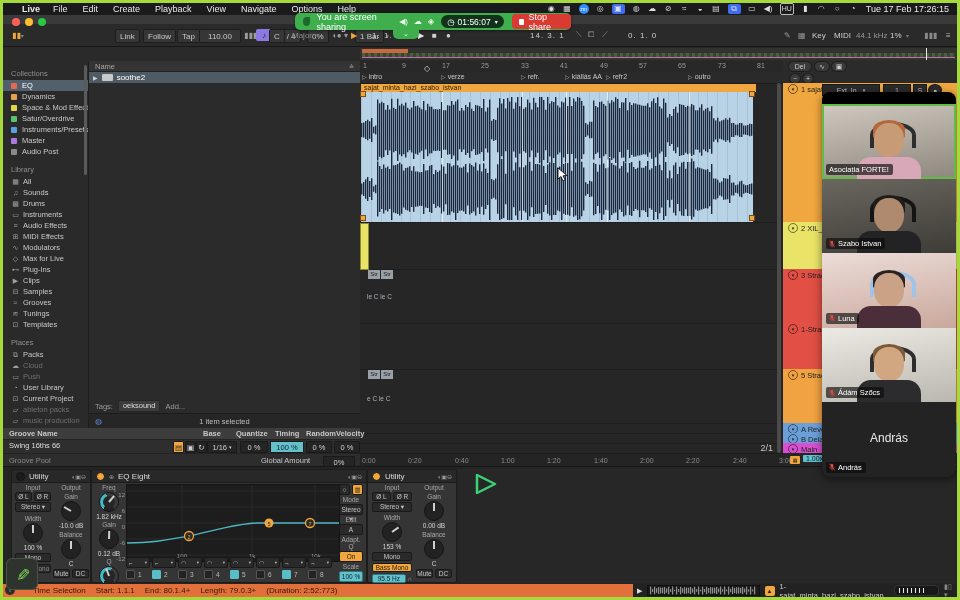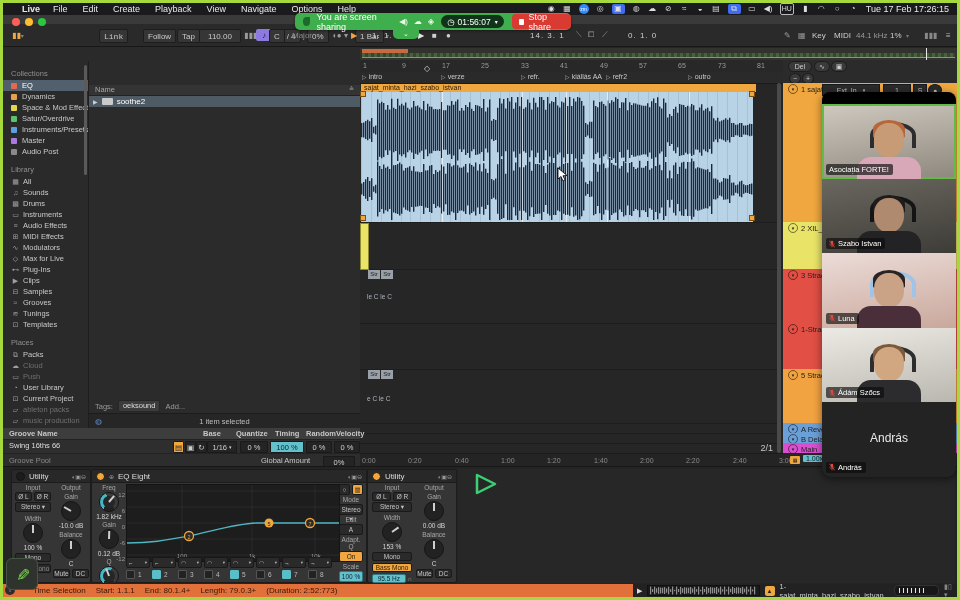--- a/index.html
+++ b/index.html
@@ -48,21 +48,21 @@
   .sbhead{color:#8f8f8f;font-size:7.5px;padding:2px 0 2px 8px;}
   .sbitem{display:flex;align-items:center;height:11px;padding-left:8px;color:#c9c9c9;font-size:7.5px;white-space:nowrap;}
   .sbitem .swatch{width:6px;height:6px;border-radius:1px;margin-right:5px;flex:none;}
   .sbitem .gico{width:9px;margin-right:3px;font-size:7px;color:#9f9f9f;flex:none;text-align:center;}
   .sbitem.sel{background:#51606c;color:#fff;}
   .sbitem.dim{color:#6f6f6f;}
   #sbscroll{position:absolute;right:1px;top:4px;width:3px;height:110px;background:#5a5a5a;border-radius:2px;}
   #results{position:absolute;left:86px;top:15px;right:0;bottom:0;background:#2b2b2b;}
   #resbar{height:12px;background:#d8d2a2;color:#3a3a2a;font-size:8px;display:flex;align-items:center;padding:0 6px;}
   #resbar .clear{margin-left:auto;background:#3a3a3a;color:#d5d5d5;font-size:7px;border-radius:2px;padding:0 4px;height:9px;line-height:9px;}
-  #namehdr{height:10px;background:#343434;border-bottom:1px solid #222;color:#a5a5a5;font-size:7.5px;display:flex;padding:0 6px;margin-top:24px;}
+  #namehdr{height:10px;background:#343434;border-bottom:1px solid #222;color:#a5a5a5;font-size:7.5px;display:flex;align-items:center;padding:0 6px;}
   #namehdr .sort{margin-left:auto;font-size:6px;}
   .resrow{height:11px;display:flex;align-items:center;font-size:8px;color:#fff;background:#4e5a64;padding:0 4px;gap:4px;}
   .resrow .tri{font-size:6px;color:#ccc;}
   .resrow .plug{width:11px;height:7px;background:#c9c9c9;border-radius:1px;}
   #tagsrow{position:absolute;left:6px;bottom:16px;display:flex;align-items:center;gap:5px;font-size:7.5px;color:#9a9a9a;}
   #tagsrow .tag{background:#3c3c3c;border:1px solid #262626;color:#ddd;padding:0 4px;height:10px;line-height:10px;border-radius:2px;}
   #selstat{position:absolute;left:0;bottom:0;right:0;height:14px;background:#262626;border-top:1px solid #1c1c1c;
     color:#bdbdbd;font-size:7.5px;display:flex;align-items:center;justify-content:center;}
   #selstat .spin{position:absolute;left:6px;color:#5b8fd4;font-size:8px;}
   
@@ -212,21 +212,21 @@
   </div>
 
   <div id="titlebar" class="abs">
     <span class="tl" style="left:9px;background:#ff5f57;"></span>
     <span class="tl" style="left:22px;background:#febc2e;"></span>
     <span class="tl" style="left:35px;background:#28c840;"></span>
   </div>
 
   <div id="transport" class="abs">
     <span class="tval" style="left:6px;color:#f0a73f;">▮▮<span style="color:#888;font-size:6px;">▾</span></span>
-    <span class="tbtn" style="left:96px;font-family:Liberation Mono, monospace;">Link</span>
+    <span class="tbtn" style="left:112px;">Link</span>
     <span class="tbtn" style="left:140px;">Follow</span>
     <span class="tbtn" style="left:174px;">Tap</span>
     <span class="tbtn" style="left:196px;width:32px;justify-content:center;">110.00</span>
     <span class="tval" style="left:238px;color:#999;">▮▮▮ ▮▮▮</span>
     <span class="tbtn" style="left:272px;">4 / 4</span>
     <span class="tbtn" style="left:304px;">0%</span>
     <span class="tval" style="left:326px;color:#999;">◖● ▾</span>
     <span class="tbtn" style="left:352px;">1 Bar</span>
     <span class="tval" style="left:380px;color:#777;font-size:6px;">▾</span>
 

